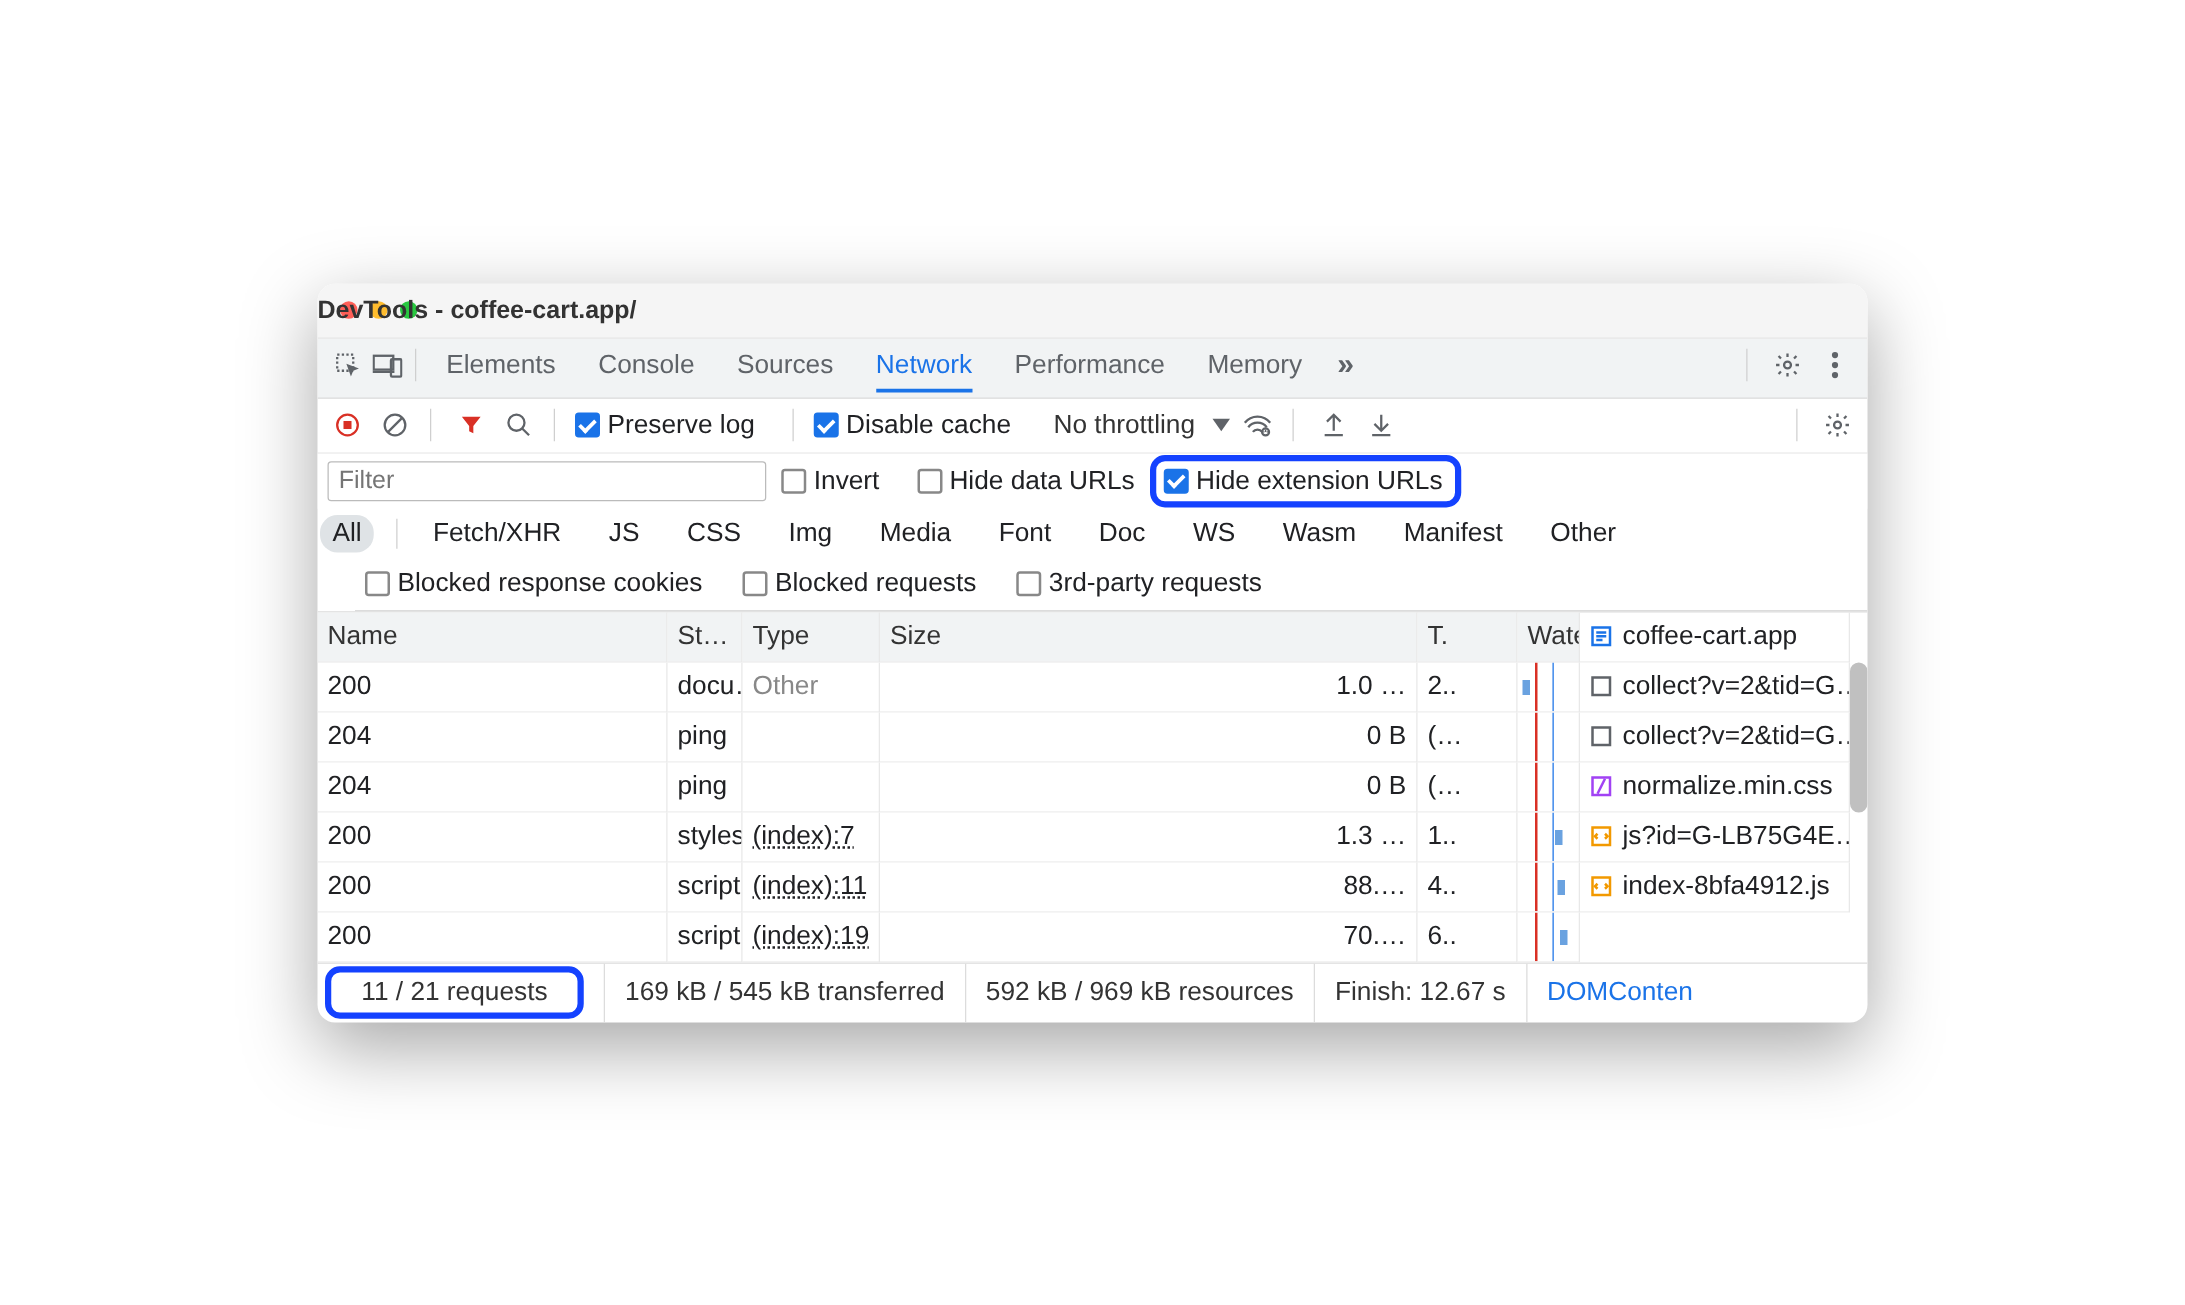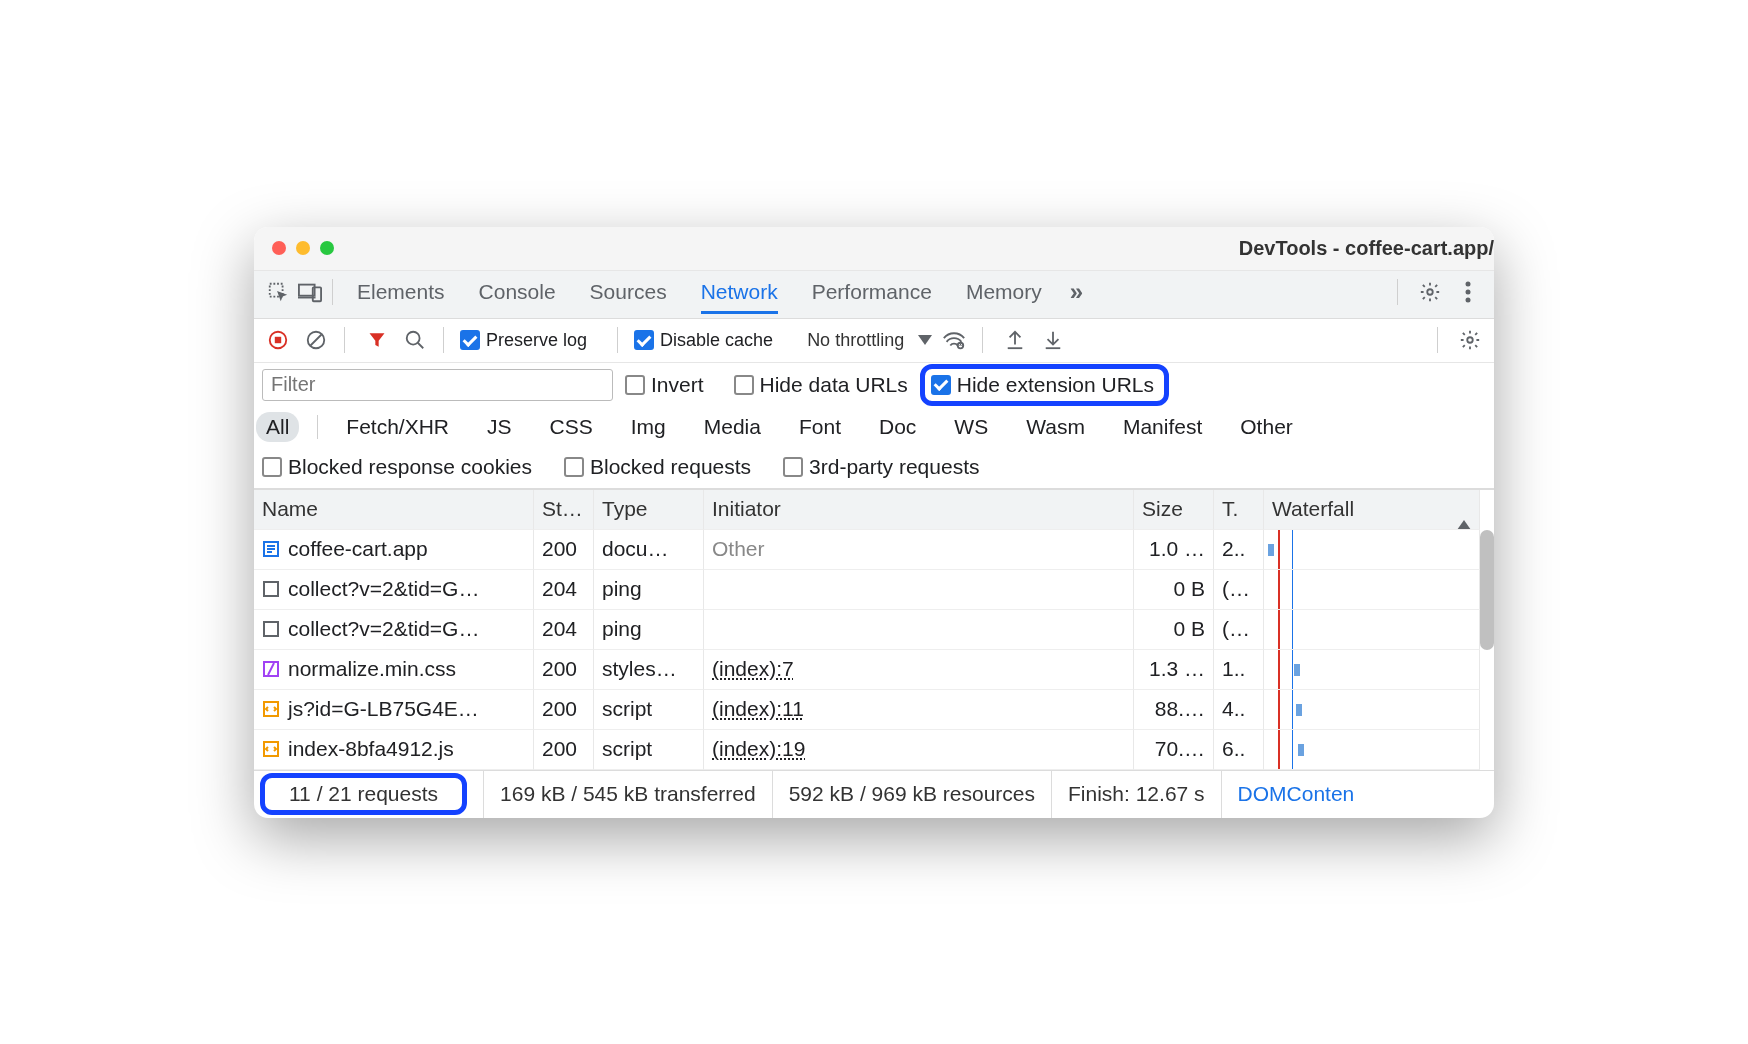--- a/index.html
+++ b/index.html
@@ -34,21 +34,21 @@
     gap: 10px;
     padding-left: 18px;
   }
   .tl { width: 14px; height: 14px; border-radius: 50%; }
   .tl.red { background: #ff5f57; }
   .tl.yellow { background: #febc2e; }
   .tl.green { background: #28c840; }
   .win-title {
     position: absolute;
     left: 0; right: 0;
-    text-align: right;
+    text-align: left;
     font-size: 20px;
     font-weight: 600;
     color: #333;
     pointer-events: none;
   }
   .tabs-row {
     display: flex;
     align-items: center;
     height: 48px;
     background: #f1f3f4;
@@ -78,21 +78,21 @@
   .tabs-row .spacer { flex: 1; }
   .tabs-row .right-icons { display: flex; gap: 6px; align-items: center; }
 
   .toolbar {
     display: flex;
     align-items: center;
     height: 44px;
     padding: 0 8px;
     border-bottom: 1px solid #e6e6e6;
     gap: 6px;
-    font-size: 18px;
+    font-size: 21px;
     color: #333;
   }
   .toolbar .icon-btn {
     width: 32px; height: 32px;
     display: inline-flex;
     align-items: center; justify-content: center;
     cursor: pointer;
     color: #5f6368;
   }
   .record-btn svg circle { stroke: #d93025; }
@@ -182,20 +182,21 @@
   .divider-v2 { width: 1px; height: 24px; background: #cfcfcf; }
 
   .extra-row {
     display: flex;
     align-items: center;
     height: 42px;
     padding: 0 8px;
     gap: 14px;
     font-size: 21px;
     border-bottom: 1px solid #dcdcdc;
+    margin-left: 30px;
   }
 
   .table-container {
     display: flex;
     border-top: 1px solid #dcdcdc;
   }
   .table {
     flex: 1;
     display: grid;
     grid-template-columns: 280px 60px 110px 430px 80px 50px 1fr;
@@ -447,21 +448,20 @@
       <span class="checkbox"></span>
       <span class="chk-label">3rd-party requests</span>
     </div>
   </div>
 
   <div class="table-container">
     <div class="table" id="grid">
       <div class="th">Name</div>
       <div class="th">St…</div>
       <div class="th">Type</div>
-      <div class="th">Initiator</div>
       <div class="th">Size</div>
       <div class="th">T.</div>
       <div class="th last">
         <span>Waterfall</span>
         <span class="sort-up"></span>
       </div>
     <div class="td name-cell">
           <span class="file-icon">
             <svg width="18" height="18" viewBox="0 0 18 18" fill="none" stroke="#1a73e8" stroke-width="2">
               <rect x="2" y="2" width="14" height="14"></rect>

